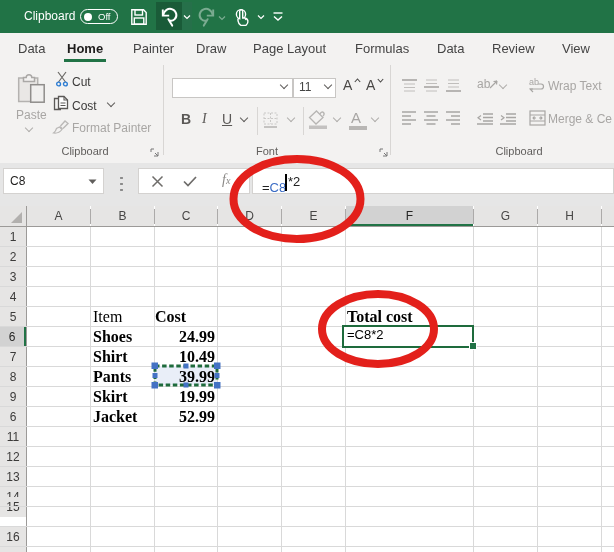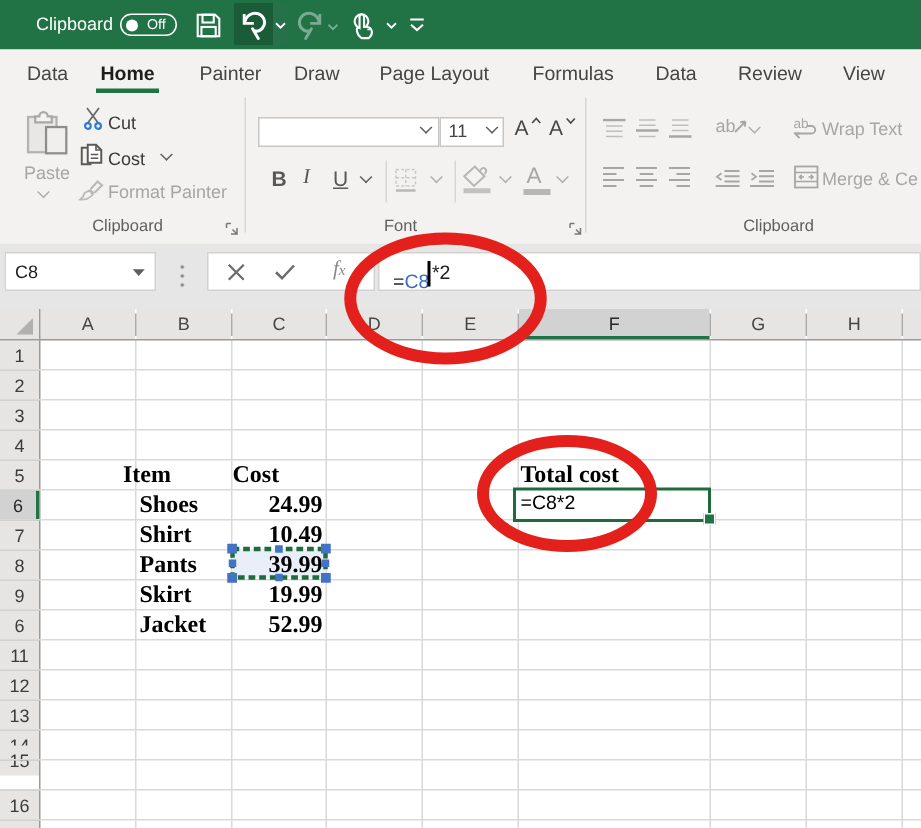--- a/index.html
+++ b/index.html
@@ -343,21 +343,21 @@
   <div class="hline" style="left:0;top:180px;width:614px"></div>
   <div class="hline" style="left:0;top:200px;width:614px"></div>
   <div class="hline" style="left:0;top:220px;width:614px"></div>
   <div class="hline" style="left:0;top:240px;width:614px"></div>
   <div class="hline" style="left:0;top:260px;width:614px"></div>
   <div class="hline" style="left:0;top:280px;width:614px"></div>
   <div class="hline" style="left:0;top:300px;width:614px"></div>
   <div class="hline" style="left:0;top:320px;width:614px"></div>
   <div class="hline" style="left:0;top:340px;width:614px"></div>
 
-  <div class="cell" style="left:82px;top:99px;font-weight:bold">Item</div>
+  <div class="cell" style="left:93px;top:99px;font-weight:normal">Item</div>
   <div class="cell" style="left:155px;top:99px;font-weight:bold">Cost</div>
   <div class="cell" style="left:347px;top:99px;font-weight:bold">Total cost</div>
   <div class="cell" style="left:93px;top:119px">Shoes</div>
   <div class="cell num" style="left:157px;top:119px;width:58px">24.99</div>
   <div class="cell" style="left:93px;top:139px">Shirt</div>
   <div class="cell num" style="left:157px;top:139px;width:58px">10.49</div>
   <div class="cell" style="left:93px;top:159px">Pants</div>
   <div class="cell" style="left:93px;top:179px">Skirt</div>
   <div class="cell num" style="left:157px;top:179px;width:58px">19.99</div>
   <div class="cell" style="left:93px;top:199px">Jacket</div>

